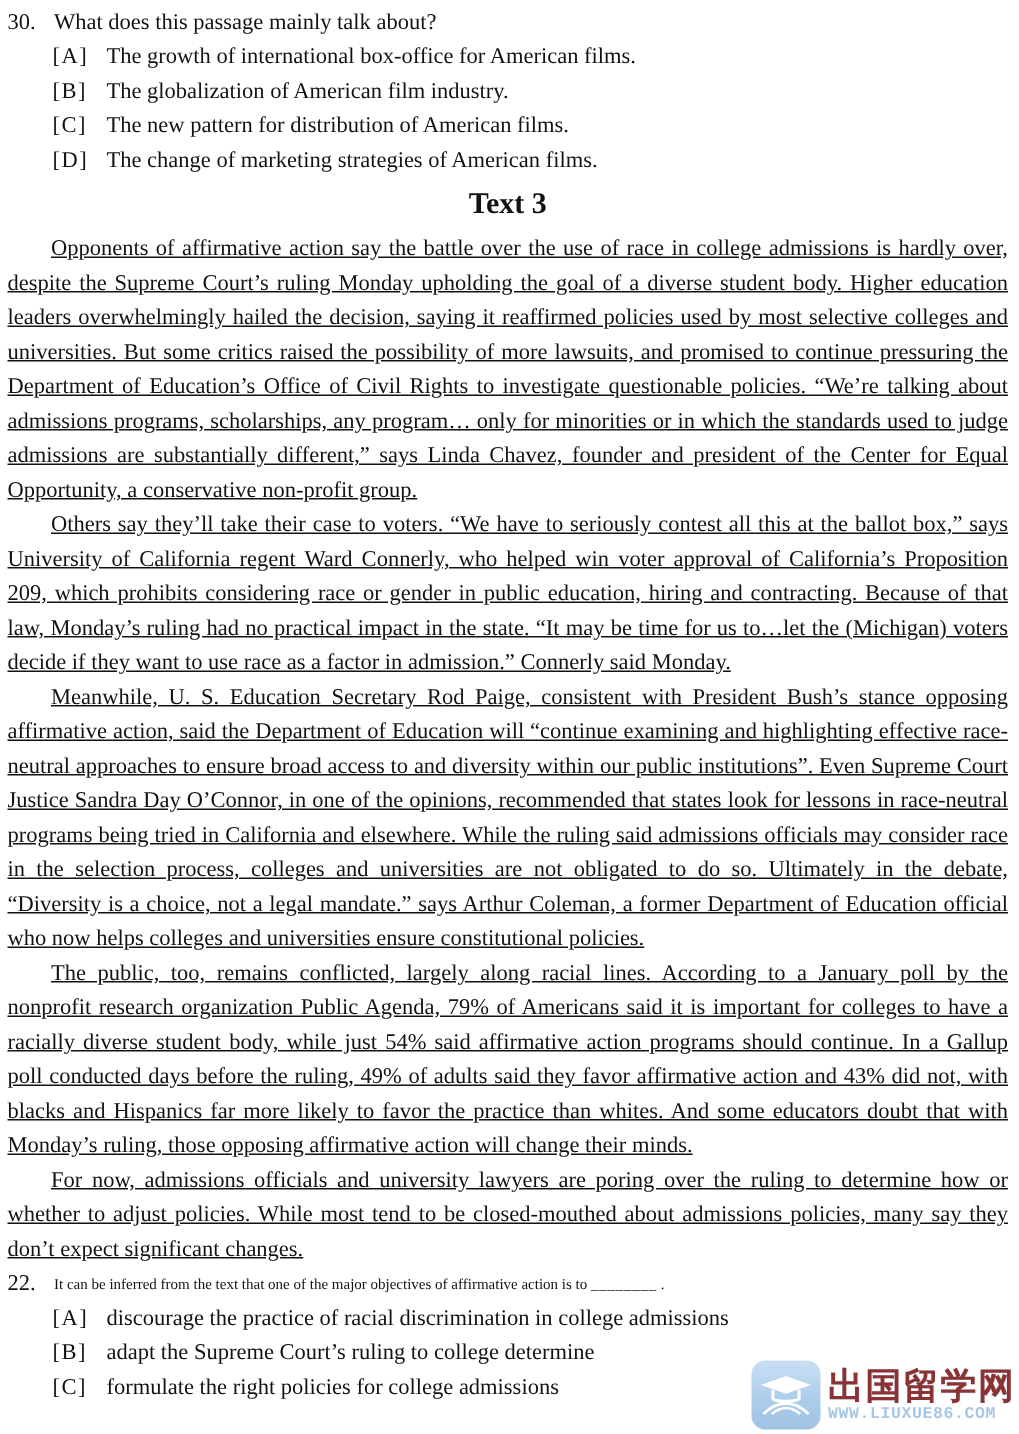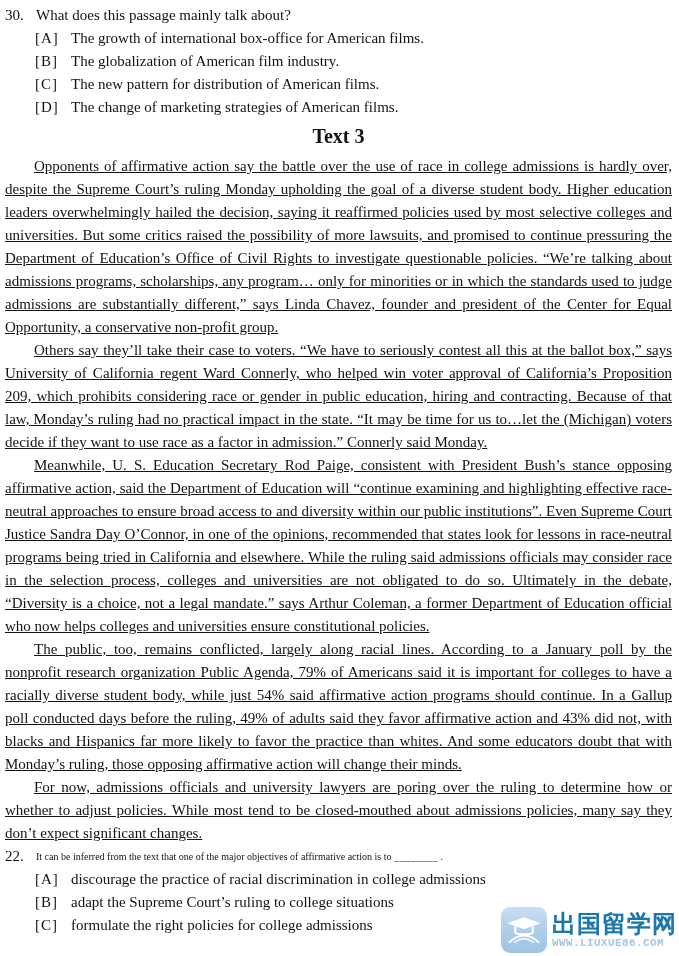--- a/index.html
+++ b/index.html
@@ -61,21 +61,21 @@
     justify-content: center;
     flex: 0 0 auto;
   }
   .wm-textcol { display: flex; flex-direction: column; align-items: flex-start; }
   .wm-cn {
     font-family: "DejaVu Sans", sans-serif;
     font-weight: bold;
     font-size: 24px;
     line-height: 26px;
     letter-spacing: 1px;
-    color: #0369a1;
+    color: #7f1d1d;
     text-shadow: 0 0 1px #bcd5ee;
   }
   .wm-url {
     font-family: Liberation Mono, monospace;
     font-weight: bold;
     font-size: 11px;
     line-height: 13px;
     letter-spacing: 0.4px;
     color: #9cc0e4;
   }
@@ -123,21 +123,21 @@
       <span class="q-num">22.</span>
       <span class="q-text"><span>It can be inferred from the text that one of the major objectives of affirmative action is to </span><span class="blank">________</span><span> .</span></span>
     </div>
     <div class="options">
       <div class="option">
         <span class="opt-label">[A]</span>
         <span class="opt-text">discourage the practice of racial discrimination in college admissions</span>
       </div>
       <div class="option">
         <span class="opt-label">[B]</span>
-        <span class="opt-text">adapt the Supreme Court’s ruling to college situations</span>
+        <span class="opt-text">adapt the Supreme Court’s ruling to college determine</span>
       </div>
       <div class="option">
         <span class="opt-label">[C]</span>
         <span class="opt-text">formulate the right policies for college admissions</span>
       </div>
     </div>
   </div>
 
 </div>
 

